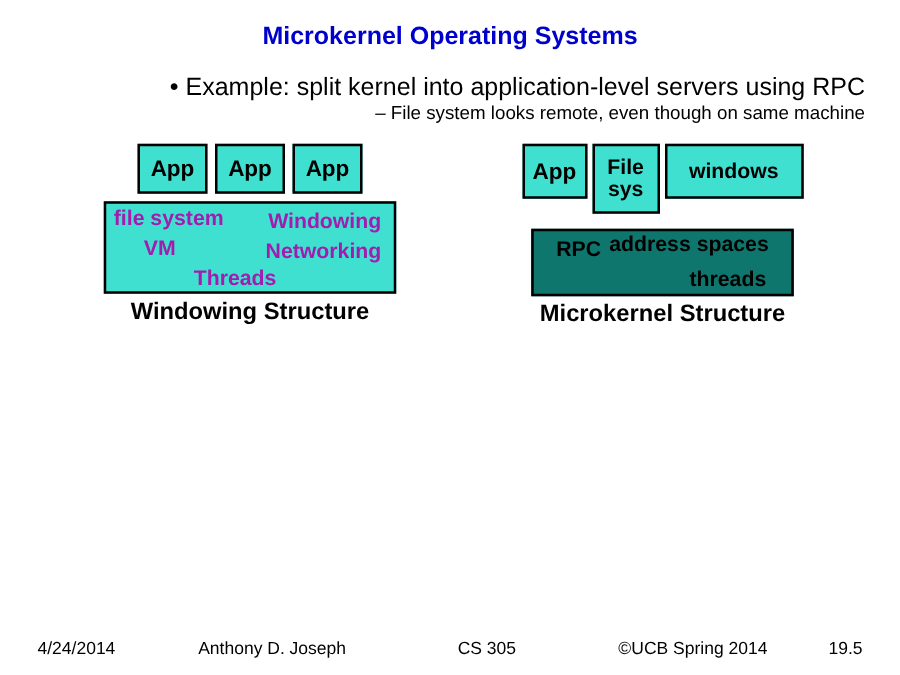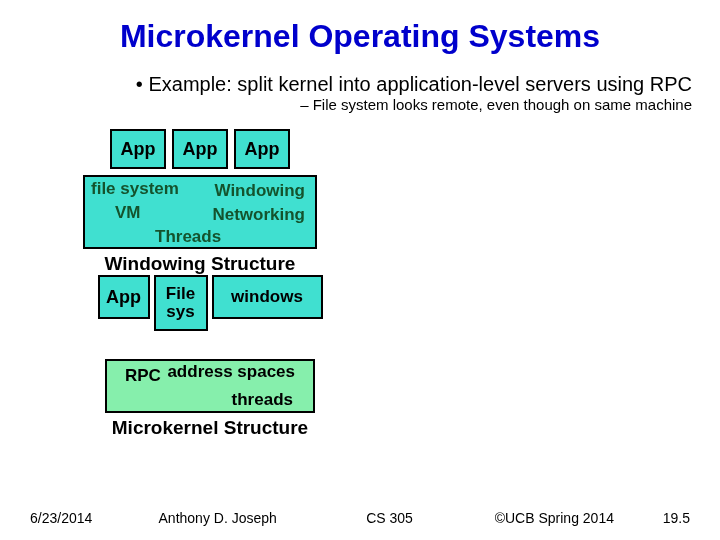--- a/index.html
+++ b/index.html
@@ -5,42 +5,41 @@
   * { box-sizing: border-box; margin: 0; padding: 0; }
   body {
     width: 720px;
     height: 540px;
     background: #ffffff;
     font-family: Arial, Helvetica, sans-serif;
     position: relative;
   }
   .title {
     text-align: center;
-    font-size: 32px;
+    font-size: 20px;
     font-weight: bold;
     color: #0000cc;
     padding-top: 18px;
   }
   .bullets {
     padding: 18px 28px 0 28px;
     font-size: 20px;
     color: #000;
     text-align: right;
   }
   .bullet-main::before { content: "• "; }
   .bullet-sub {
     padding-left: 22px;
     font-size: 15px;
   }
   .bullet-sub::before { content: "– "; }
   .diagrams {
     display: flex;
     justify-content: space-between;
     padding: 16px 40px 0 60px;
-    flex-direction: column;
   }
   .col { display: flex; flex-direction: column; align-items: center; }
   .col-left { width: 280px; }
   .col-right { width: 300px; }
 
   .app-row { display: flex; gap: 6px; margin-bottom: 6px; }
   .app-row-right { gap: 4px; }
 
   .box {
     border: 2px solid #000;
@@ -60,40 +59,40 @@
   .srv-win { width: 111px; height: 44px; font-size: 17px; }
 
   .kernel-left {
     width: 234px;
     height: 74px;
     border: 2px solid #000;
     background: #40e0d0;
     font-family: "Comic Sans MS", cursive, sans-serif;
     font-weight: bold;
     font-size: 17px;
-    color: #14532d;
+    color: #a21caf;
     position: relative;
   }
   .kl-fs { position: absolute; left: 6px; top: 2px; }
   .kl-win { position: absolute; right: 10px; top: 4px; }
   .kl-vm { position: absolute; left: 30px; top: 26px; }
   .kl-net { position: absolute; right: 10px; top: 28px; }
   .kl-thr { position: absolute; left: 70px; bottom: 0px; }
 
   .kernel-right {
     width: 210px;
     height: 54px;
     border: 2px solid #000;
-    background: #86efac;
+    background: #0f766e;
     font-family: "Comic Sans MS", cursive, sans-serif;
     font-weight: bold;
     font-size: 17px;
     color: #000;
     position: relative;
-    margin-top: 22px;
+    margin-top: 6px;
     line-height: 1.05;
   }
   .kr-rpc { position: absolute; left: 18px; top: 6px; }
   .kr-as  { position: absolute; right: 18px; top: 2px; text-align: left; }
   .kr-thr { position: absolute; right: 20px; bottom: 2px; }
 
   .caption {
     font-family: "Comic Sans MS", cursive, sans-serif;
     font-size: 19px;
     font-weight: bold;
@@ -154,18 +153,18 @@
       <span class="kr-rpc">RPC</span>
       <span class="kr-as">address spaces</span>
       <span class="kr-thr">threads</span>
     </div>
     <div class="caption">Microkernel Structure</div>
   </div>
 
 </div>
 
 <div class="footer">
-  <div class="f-date">6/23/2014</div>
+  <div class="f-date">4/24/2014</div>
   <div class="f-author">Anthony D. Joseph</div>
   <div class="f-course">CS 305</div>
   <div class="f-copy">©UCB Spring 2014</div>
   <div class="f-page">19.5</div>
 </div>
 
 </body></html>

